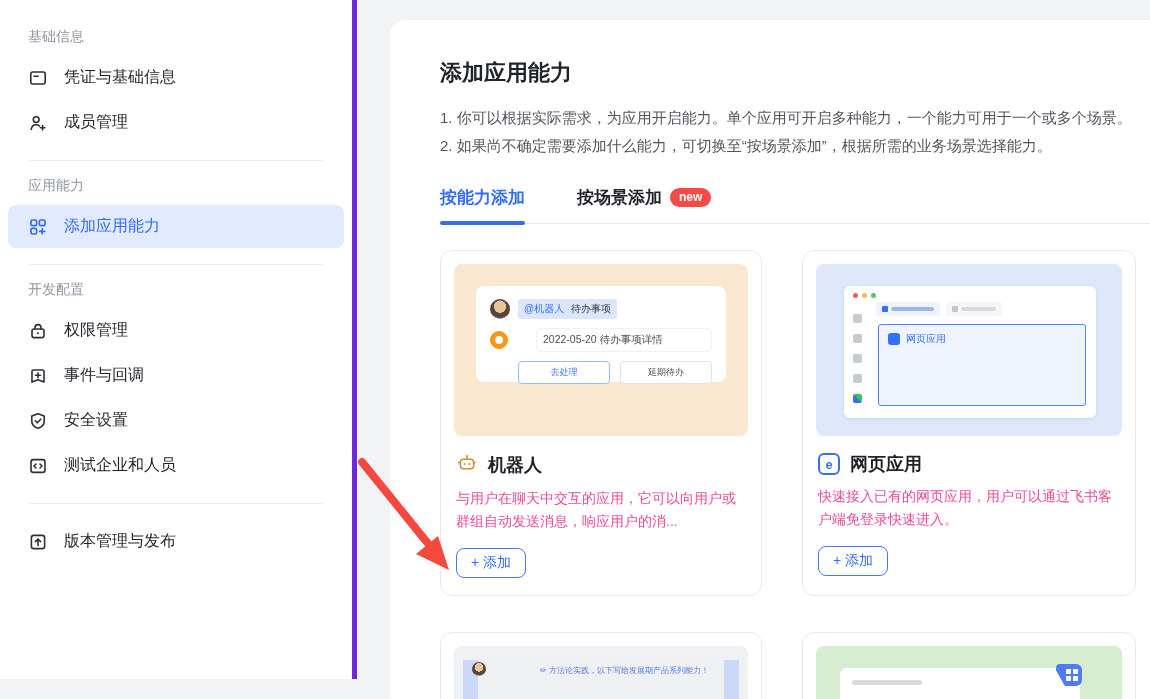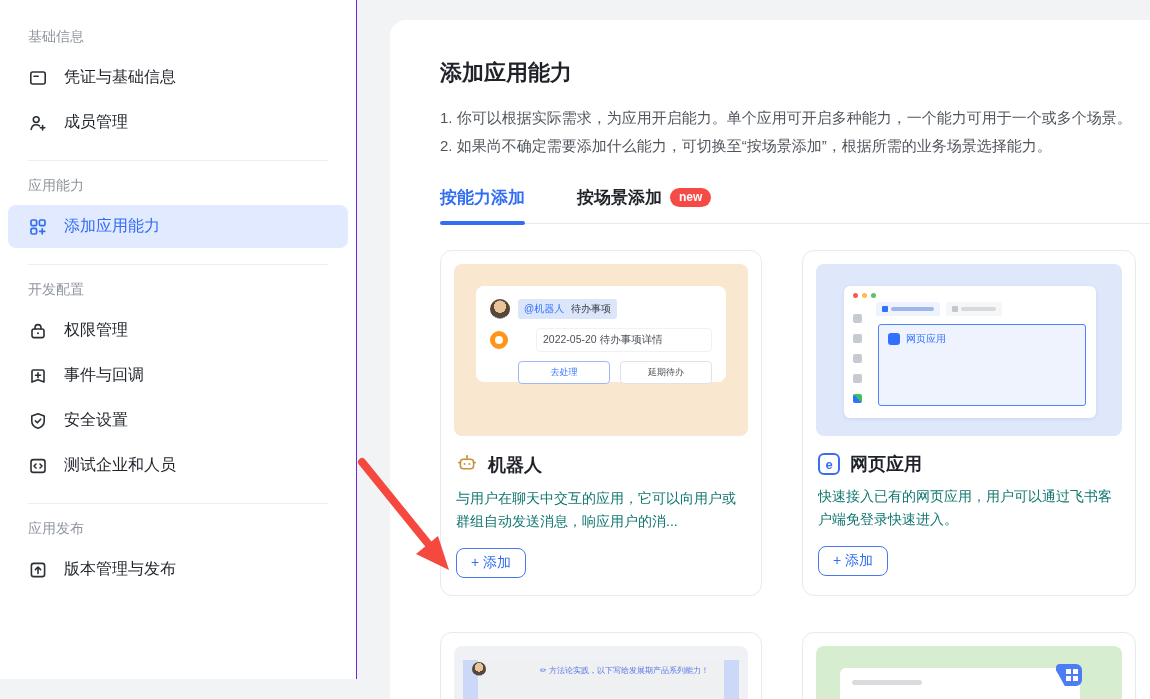--- a/index.html
+++ b/index.html
@@ -2,21 +2,21 @@
 <html><head>
 <meta charset="utf-8">
 <style>
   * { margin:0; padding:0; box-sizing:border-box; }
   html,body { width:1150px; height:699px; overflow:hidden;
     font-family:"Liberation Sans","DejaVu Sans",sans-serif;
     background:#f2f3f5; color:#1f2329; }
 
   
   .sidebar { position:absolute; left:0; top:0; width:357px; height:679px;
-    background:#ffffff; border-right:1px solid #6d28d9; padding-top:14px; z-index:2; }
+    background:#ffffff; border-right:5px solid #6d28d9; padding-top:14px; z-index:2; }
   .section-header { color:#8f959e; font-size:14px; margin:14px 28px 10px 28px; }
   .side-item { display:flex; align-items:center; gap:16px; margin:2px 8px;
     padding:11px 20px; border-radius:8px; font-size:16px; color:#1f2329; cursor:pointer; }
   .side-item .ico { width:20px; height:20px; flex:0 0 20px; color:#2b2f36; }
   .side-item.selected { background:#e1eaff; color:#336df4; }
   .side-item.selected .ico { color:#336df4; }
   .divider { height:1px; background:#eceef1; margin:16px 28px; }
 
   
   .main { position:absolute; left:357px; top:0; width:793px; height:699px; background:#f2f3f5; }
@@ -85,21 +85,21 @@
     background:#eef3fe; border:1px solid #5083fb; border-radius:3px; padding:7px 9px; }
   .bcontent .applbl { display:flex; align-items:center; gap:6px; color:#3370ff; font-size:10px; }
   .applbl i { width:12px; height:12px; background:#3370ff; border-radius:3px; display:block; }
 
   
   .card-title-row { display:flex; align-items:center; gap:10px; margin:16px 2px 0 2px; }
   .card-title { font-size:18px; font-weight:bold; color:#1f2329; }
   .e-icon { width:22px; height:22px; border:2px solid #3a6ef0; border-radius:6px;
     color:#3a6ef0; font-weight:bold; font-size:13px; display:flex;
     align-items:center; justify-content:center; }
-  .card-desc { font-size:14px; color:#0f766e; line-height:23px; margin:9px 2px 15px 2px;
+  .card-desc { font-size:14px; color:#ec4899; line-height:23px; margin:9px 2px 15px 2px;
     height:46px; overflow:hidden; }
   .add-btn { display:inline-flex; align-items:center; gap:4px; border:1.5px solid #4878f0;
     color:#336df4; border-radius:8px; padding:5px 14px; font-size:14px;
     background:#fff; cursor:pointer; margin-left:2px; }
 
   
   .partial-row { display:flex; gap:40px; margin-top:36px; }
   .partial-row .cap-card { height:120px; }
   .doc-illus .sidebar-bar { position:absolute; top:14px; bottom:0; width:15px; background:#ccd8f7; }
   .doc-illus .sidebar-bar.l { left:9px; } .doc-illus .sidebar-bar.r { right:9px; }
@@ -201,21 +201,20 @@
     <span class="ico">
       <svg viewBox="0 0 20 20" width="20" height="20" fill="none" stroke="currentColor" stroke-width="1.6" stroke-linecap="round" stroke-linejoin="round">
         <rect x="3" y="3.6" width="14" height="12.8" rx="2.4"></rect>
         <path d="M8 8l-2 2 2 2M12 8l2 2-2 2"></path>
       </svg></span>
     <span>测试企业和人员</span>
   </div>
 
   <div class="divider"></div>
 
-  <div class="section-header">应用发布</div>
 
   <div class="side-item">
     <span class="ico">
       <svg viewBox="0 0 20 20" width="20" height="20" fill="none" stroke="currentColor" stroke-width="1.6" stroke-linecap="round" stroke-linejoin="round">
         <rect x="3.4" y="3.4" width="13.2" height="13.2" rx="2.4"></rect>
         <path d="M10 13.4V7.2M7.4 9.6L10 7l2.6 2.6"></path>
       </svg></span>
     <span>版本管理与发布</span>
   </div>
 </div>

